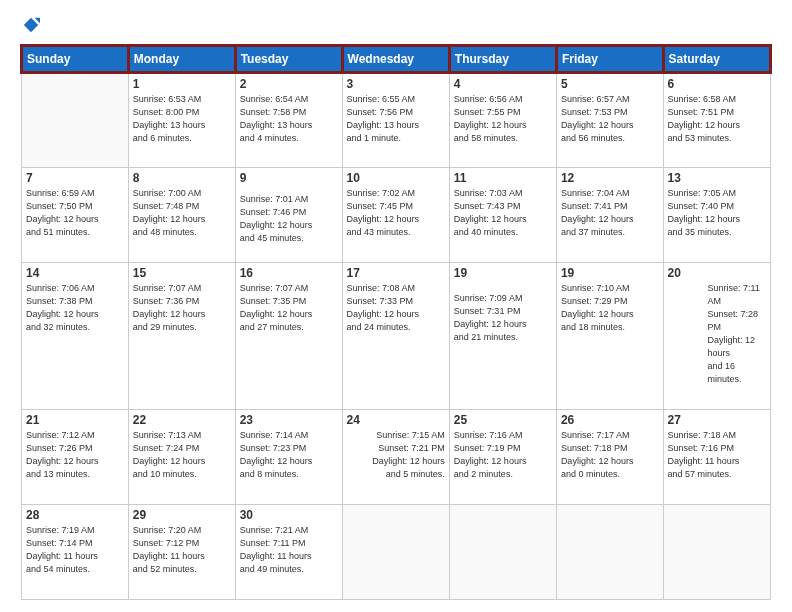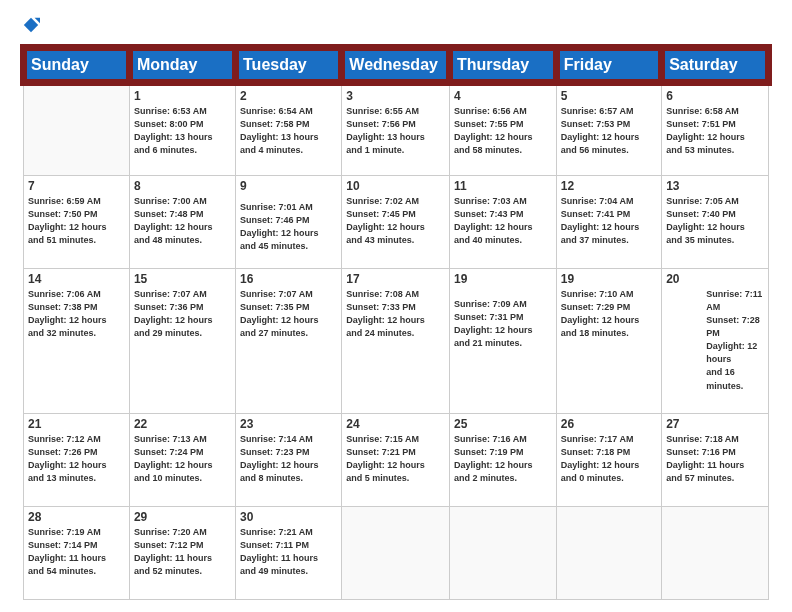--- a/index.html
+++ b/index.html
@@ -61,24 +61,24 @@
       margin-top: 2px;
     }
     .calendar {
       width: 100%;
       border-collapse: collapse;
       flex: 1;
     }
     .calendar thead tr th {
       background: #1a6fc4;
       color: #fff;
-      font-size: 16px;
+      font-size: 12px;
       padding: 5px 4px;
       text-align: left;
-      border: 7px solid #7f1d1d;
+      border: 3px solid #7f1d1d;
       font-weight: bold;
     }
     .calendar tbody tr td {
       border: 1px solid #ccc;
       vertical-align: top;
       padding: 3px 4px;
       font-size: 9.5px;
       color: #333;
       width: 108px;
       height: 82px;
@@ -87,21 +87,20 @@
       font-size: 12px;
       font-weight: bold;
       color: #333;
       display: block;
       margin-bottom: 2px;
     }
     .day-info {
       font-size: 9px;
       color: #333;
       line-height: 1.45;
-      font-weight: bold;
     }
     .empty-cell {
       background: #f9f9f9;
     }
     .last-row td {
       height: 70px;
       margin-top: 40px;
     }
   </style>
 </head>
@@ -305,21 +304,21 @@
           </td>
           <td>
             <span class="day-number">23</span>
             <div class="day-info" style="white-space: pre-line;">Sunrise: 7:14 AM
 Sunset: 7:23 PM
 Daylight: 12 hours
 and 8 minutes.</div>
           </td>
           <td>
             <span class="day-number">24</span>
-            <div class="day-info" style="white-space: pre-line;">Sunrise: 7:15 AM
+            <div class="day-info" style="white-space: pre-line; text-align: right;">Sunrise: 7:15 AM
 Sunset: 7:21 PM
 Daylight: 12 hours
 and 5 minutes.</div>
           </td>
           <td>
             <span class="day-number">25</span>
             <div class="day-info" style="white-space: pre-line;">Sunrise: 7:16 AM
 Sunset: 7:19 PM
 Daylight: 12 hours
 and 2 minutes.</div>

